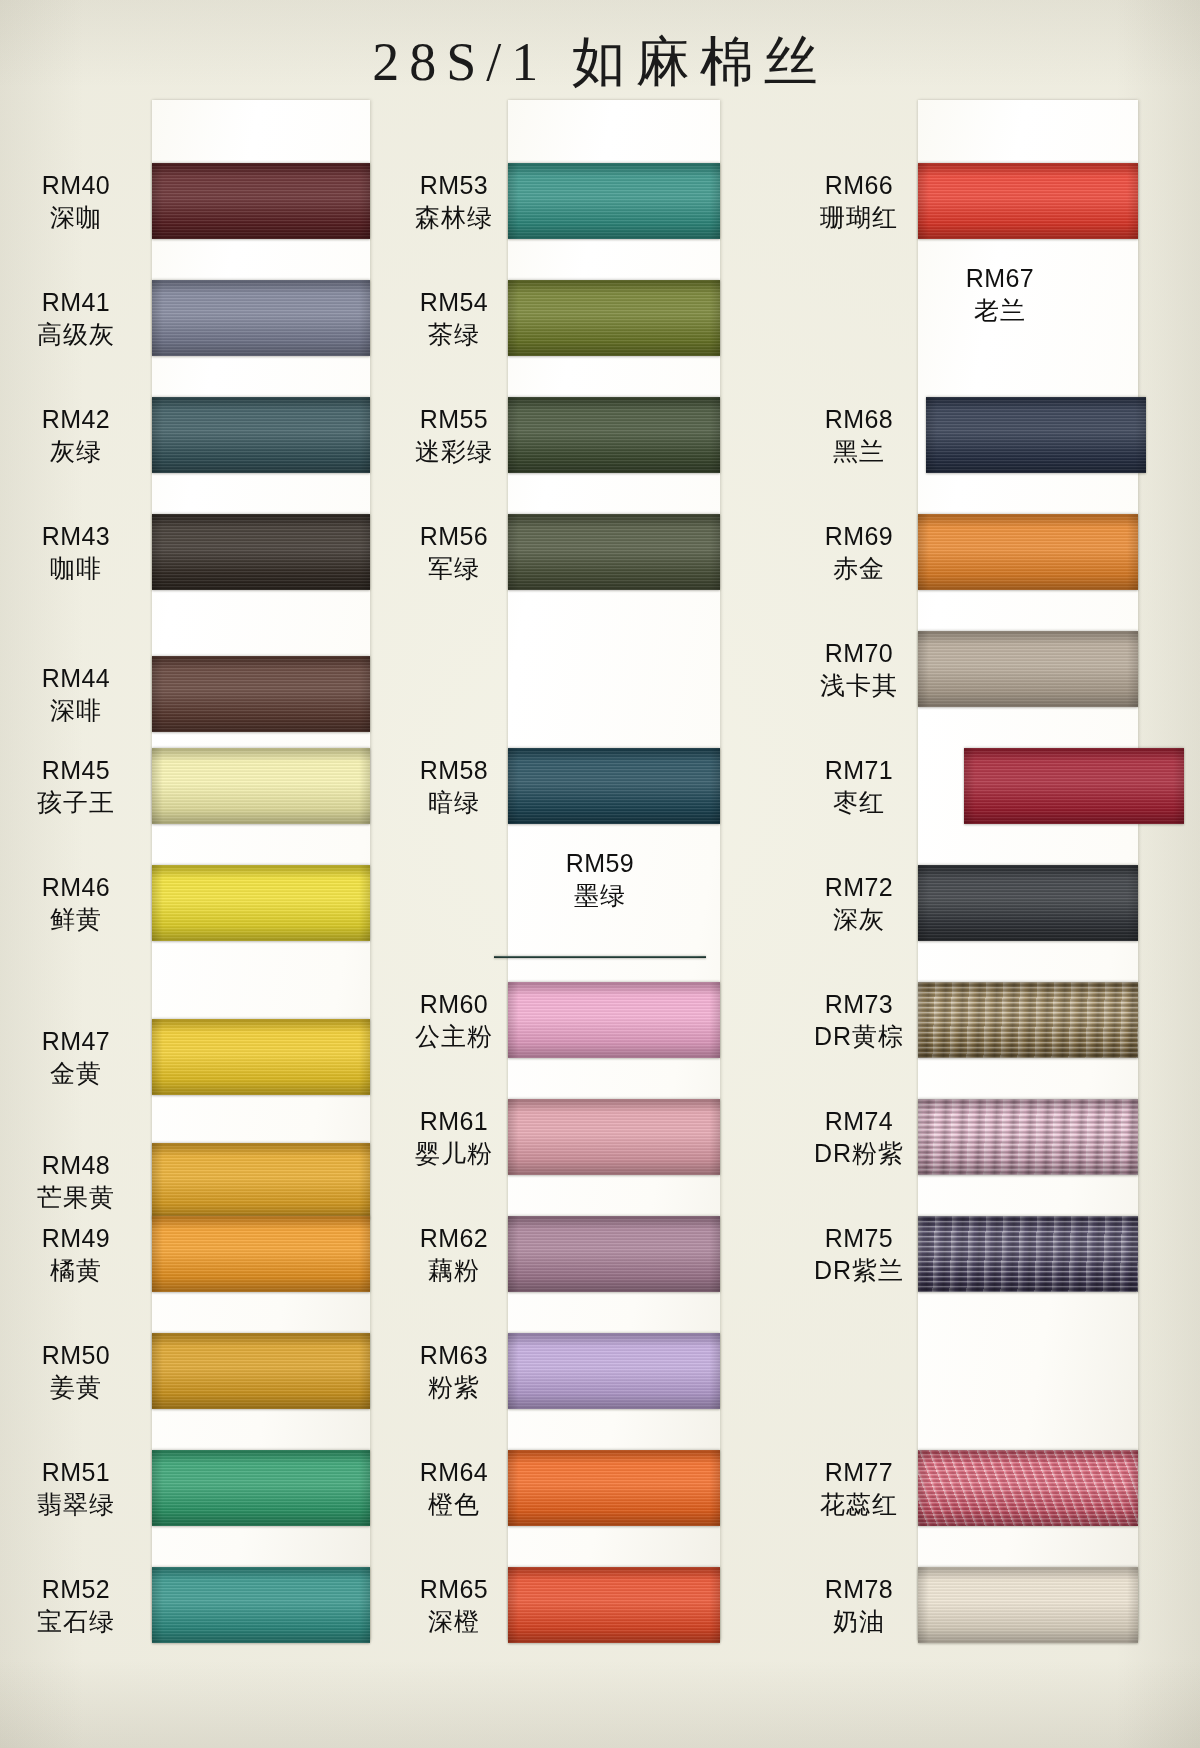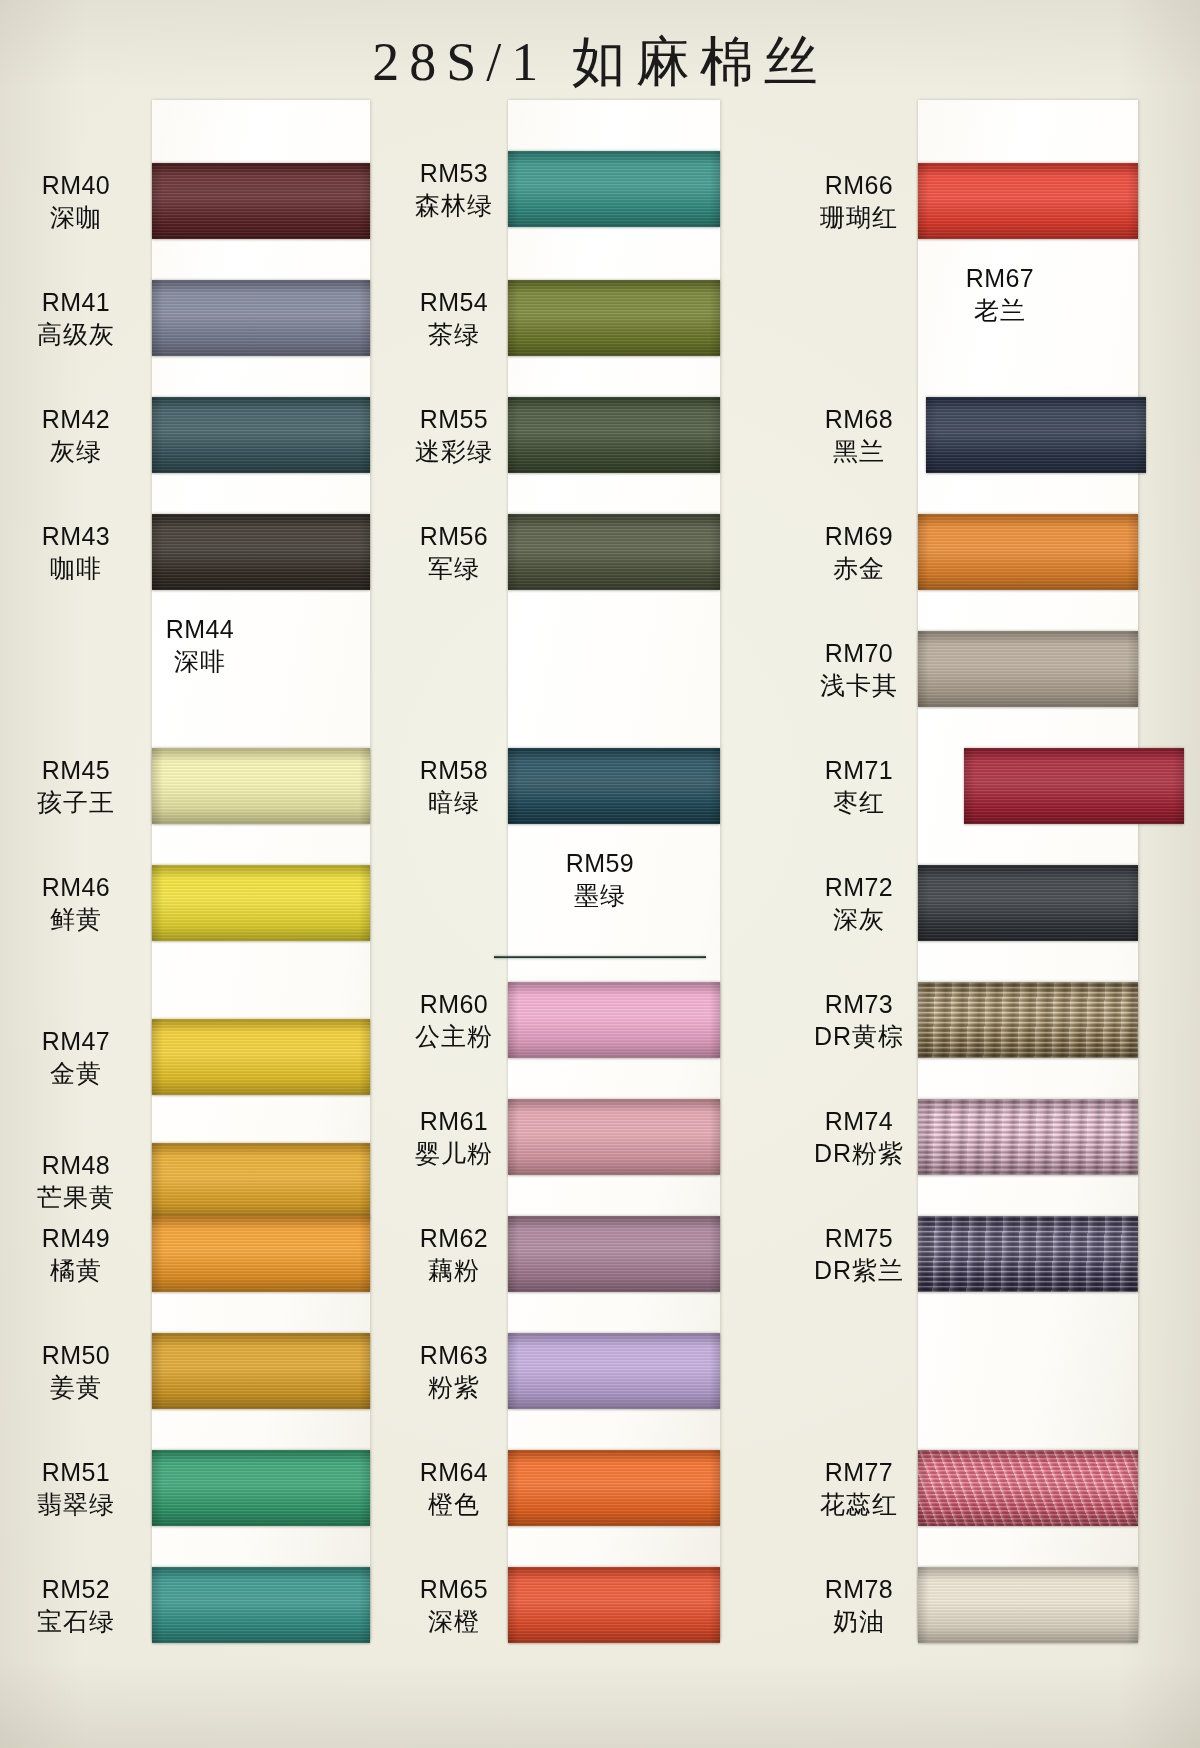--- a/index.html
+++ b/index.html
@@ -242,21 +242,21 @@
             <div class="label">
               <div class="code">RM43</div>
               <div class="cname">咖啡</div>
             </div>
             <div class="swatch" style="background: rgb(51, 43, 36);">
               <div class="threads"></div>
               <div class="shade"></div>
               <div class="edges"></div>
             </div>
           </div>
-          <div class="row" style="top: 514px; flex-direction: column;">
+          <div class="row" style="top: 539px;">
             <div class="label">
               <div class="code">RM44</div>
               <div class="cname">深啡</div>
             </div>
             <div class="swatch" style="background: rgb(91, 57, 47);">
               <div class="threads"></div>
               <div class="shade"></div>
               <div class="edges"></div>
             </div>
           </div>
@@ -347,21 +347,21 @@
               <div class="shade"></div>
               <div class="edges"></div>
             </div>
           </div>
         </div>
     </div>
 
     <div class="column c2">
       <div class="strip"></div>
       <div class="rows">
-          <div class="row" style="top: 34px; align-items: center;">
+          <div class="row" style="top: 46px; align-items: center;">
             <div class="label">
               <div class="code">RM53</div>
               <div class="cname">森林绿</div>
             </div>
             <div class="swatch" style="background: rgb(47, 144, 131);">
               <div class="threads"></div>
               <div class="shade"></div>
               <div class="edges"></div>
             </div>
           </div>

